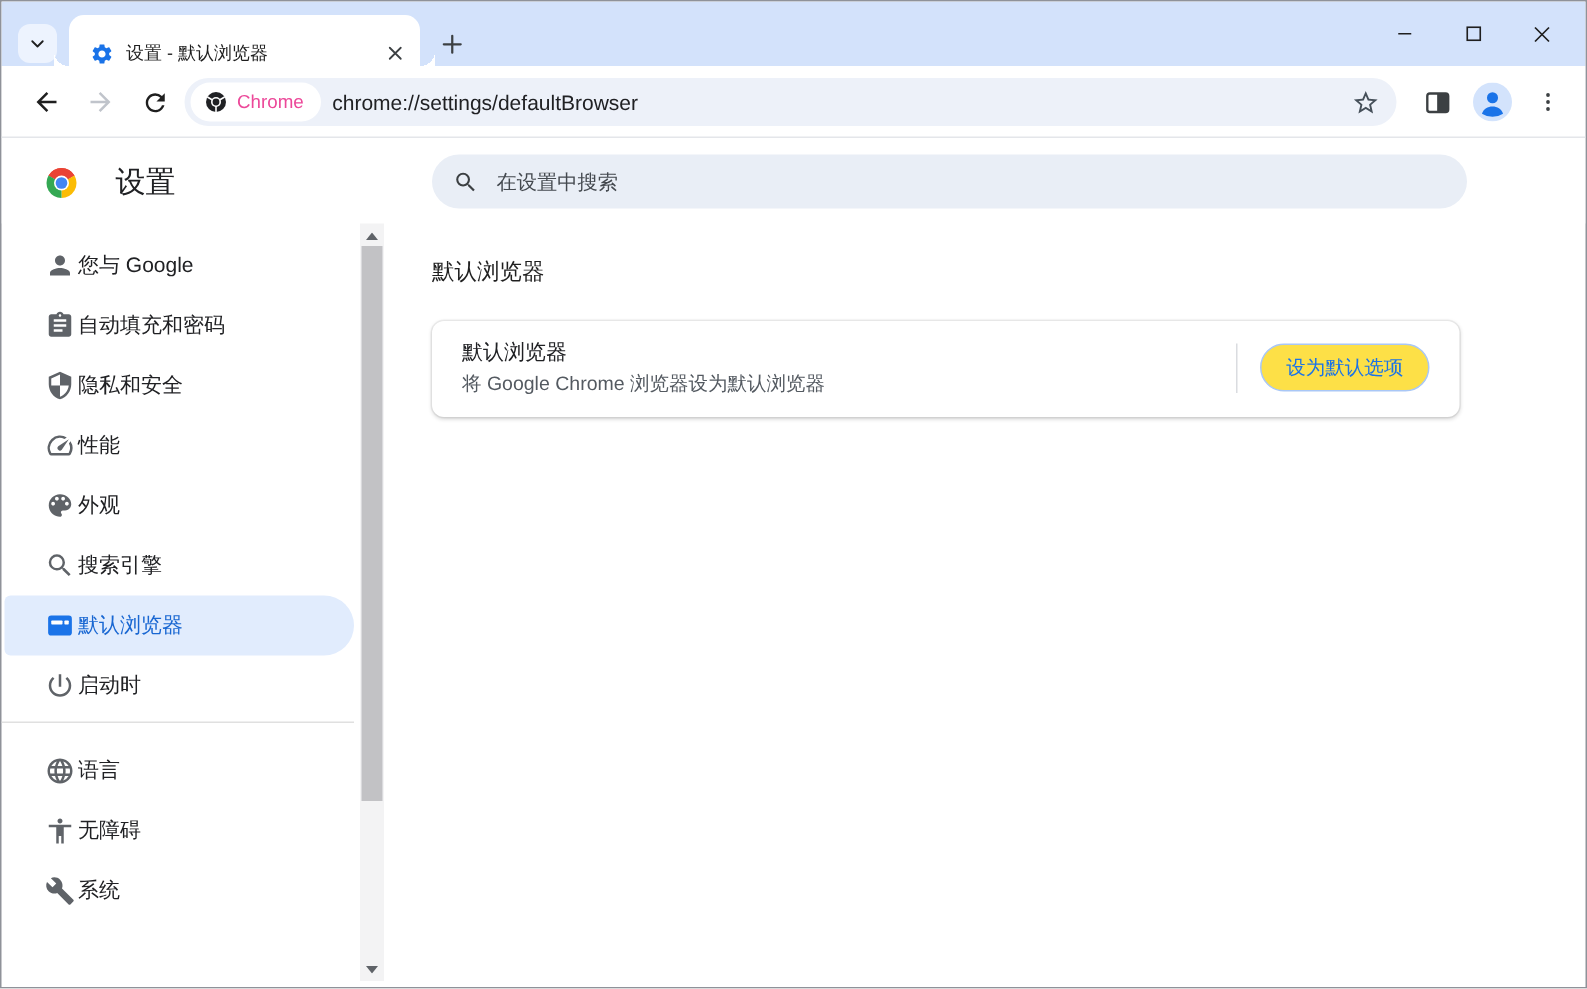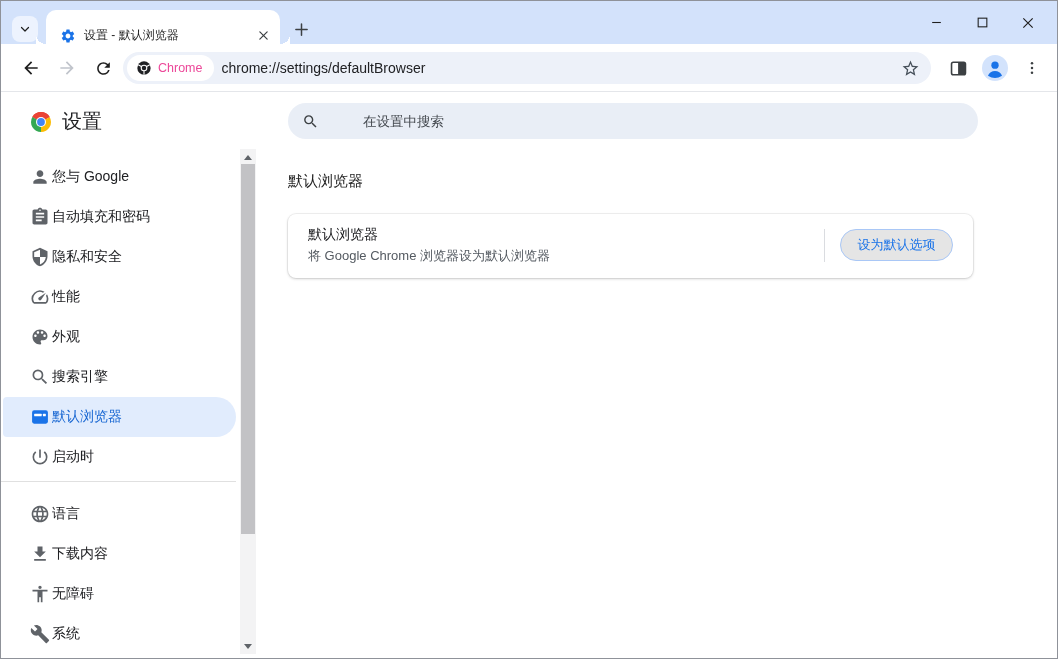--- a/index.html
+++ b/index.html
@@ -23,23 +23,23 @@
   .tb-btn{position:absolute;top:10px;width:28px;height:28px;display:flex;align-items:center;justify-content:center;border-radius:50%;cursor:pointer;}
   .omnibox{position:absolute;left:122px;top:8px;width:808px;height:32px;border-radius:16px;background:#edf1f9;display:flex;align-items:center;}
   .chip{margin-left:4px;height:26px;border-radius:13px;background:#fff;display:flex;align-items:center;gap:6px;padding:0 12px 0 9px;cursor:pointer;}
   .chip-label{font-size:12.5px;color:#ec4899;}
   .url{margin-left:7px;font-size:14px;color:#202124;}
   .omni-star{position:absolute;right:10px;top:5px;width:22px;height:22px;display:flex;align-items:center;justify-content:center;cursor:pointer;}
   .toolbar-sep{position:absolute;left:0;top:90px;width:100%;height:1px;background:#e4e6ea;}
 
   
   .s-header{position:absolute;left:0;top:91px;width:100%;height:57px;background:#fff;}
-  .brand{position:absolute;left:28px;top:16px;display:flex;align-items:center;gap:9px;}
+  .brand{position:absolute;left:28px;top:16px;display:flex;align-items:center;gap:24px;}
   .brand-title{font-size:20px;color:#202124;}
-  .s-search{position:absolute;left:287px;top:11px;width:690px;height:36px;border-radius:18px;background:#e9eef6;display:flex;align-items:center;box-sizing:border-box;padding:0 14px;gap:32px;}
+  .s-search{position:absolute;left:287px;top:11px;width:690px;height:36px;border-radius:18px;background:#e9eef6;display:flex;align-items:center;box-sizing:border-box;padding:0 14px;}
   .s-search input{border:none;outline:none;background:transparent;font-size:13.5px;color:#3c4043;margin-left:10px;width:90%;font-family:inherit;}
   .s-search input::placeholder{color:#44494f;opacity:1;}
 
   
   .nav{position:absolute;left:0;top:148px;width:235px;padding-top:8px;}
   .nav-item{height:40px;display:flex;align-items:center;padding-left:27px;box-sizing:border-box;cursor:pointer;}
   .nav-icon{width:24px;height:24px;flex:0 0 24px;color:#5f6368;display:flex;align-items:center;justify-content:center;}
   .nav-label{font-size:14px;color:#202124;}
   .nav-item.selected{background:#e1ecfd;border-radius:4px 20px 20px 4px;width:233px;margin-left:2px;padding-left:25px;}
   .nav-item.selected .nav-label{color:#1967d2;}
@@ -52,21 +52,21 @@
   .sb-up{top:1px;}
   .sb-down{bottom:1px;}
   .sb-thumb{position:absolute;left:1px;top:15px;width:14px;height:370px;background:#c2c2c5;cursor:pointer;}
 
   
   .section-title{position:absolute;left:287px;top:171px;font-size:15px;color:#1f1f1f;}
   .card{position:absolute;left:287px;top:213px;width:685px;height:64px;background:#fff;border-radius:8px;box-shadow:0 0 0 1px rgba(0,0,0,0.05),0 1px 3px rgba(0,0,0,0.18);}
   .card-title{position:absolute;left:20px;top:12px;font-size:14px;color:#202124;}
   .card-sub{position:absolute;left:20px;top:33px;font-size:13px;color:#545a61;}
   .card-vsep{position:absolute;left:536px;top:15px;width:1px;height:33px;background:#dadce0;}
-  .card-btn{position:absolute;left:552px;top:15px;width:113px;height:32px;border-radius:16px;border:1px solid #a9c7f6;background:#e5e5e5;color:#1a73e8;font-size:13px;display:flex;align-items:center;justify-content:center;cursor:pointer;font-family:inherit;}
+  .card-btn{position:absolute;left:552px;top:15px;width:113px;height:32px;border-radius:16px;border:1px solid #a9c7f6;background:#fde047;color:#1a73e8;font-size:13px;display:flex;align-items:center;justify-content:center;cursor:pointer;font-family:inherit;}
   svg{display:block;}
 </style>
 </head>
 <body>
 
 <div class="window">
 
   <div class="tabstrip">
     <div class="chevron-btn">
       <svg width="12" height="12" viewBox="0 0 24 24">
@@ -258,28 +258,20 @@
         <span class="nav-icon">
           <svg width="20" height="20" viewBox="0 0 24 24" fill="currentColor">
             <path d="M11.99 2C6.47 2 2 6.48 2 12s4.47 10 9.99 10C17.52 22 22 17.52 22 12S17.52 2 11.99 2zm6.93 6h-2.95a15.65 15.65 0 0 0-1.38-3.56A8.03 8.03 0 0 1 18.92 8zM12 4.04c.83 1.2 1.48 2.53 1.91 3.96h-3.82A14 14 0 0 1 12 4.04zM4.26 14A8.26 8.26 0 0 1 4 12c0-.69.1-1.36.26-2h3.38a16.5 16.5 0 0 0 0 4H4.26zm.82 2h2.95c.32 1.25.78 2.45 1.38 3.56A8.03 8.03 0 0 1 5.08 16zm2.95-8H5.08a8.03 8.03 0 0 1 4.33-3.56A15.65 15.65 0 0 0 8.03 8zM12 19.96A14 14 0 0 1 10.09 16h3.82A14 14 0 0 1 12 19.96zM14.34 14H9.66a14.6 14.6 0 0 1 0-4h4.68a14.6 14.6 0 0 1 0 4zm.25 5.56c.6-1.11 1.06-2.31 1.38-3.56h2.95a8.03 8.03 0 0 1-4.33 3.56zM16.36 14a16.5 16.5 0 0 0 0-4h3.38c.16.64.26 1.31.26 2s-.1 1.36-.26 2h-3.38z"></path>
           </svg>
         </span>
         <span class="nav-label">语言</span>
       </div>
       <div class="nav-item">
         <span class="nav-icon">
           <svg width="20" height="20" viewBox="0 0 24 24" fill="currentColor">
-            <path d="M19 9h-4V3H9v6H5l7 7 7-7zM5 18v2h14v-2H5z"></path>
-          </svg>
-        </span>
-        <span class="nav-label">下载内容</span>
-      </div>
-      <div class="nav-item">
-        <span class="nav-icon">
-          <svg width="20" height="20" viewBox="0 0 24 24" fill="currentColor">
             <path d="M12 2c1.1 0 2 .9 2 2s-.9 2-2 2-2-.9-2-2 .9-2 2-2zm9 7h-6v13h-2v-6h-2v6H9V9H3V7h18v2z"></path>
           </svg>
         </span>
         <span class="nav-label">无障碍</span>
       </div>
       <div class="nav-item">
         <span class="nav-icon">
           <svg width="20" height="20" viewBox="0 0 24 24" fill="currentColor">
             <path d="M22.7 19l-9.1-9.1c.9-2.3.4-5-1.5-6.9-2-2-5-2.4-7.4-1.3L9 6 6 9 1.6 4.7C.4 7.1.9 10.1 2.9 12.1c1.9 1.9 4.6 2.4 6.9 1.5l9.1 9.1c.4.4 1 .4 1.4 0l2.3-2.3c.5-.4.5-1.1.1-1.4z"></path>
           </svg>

